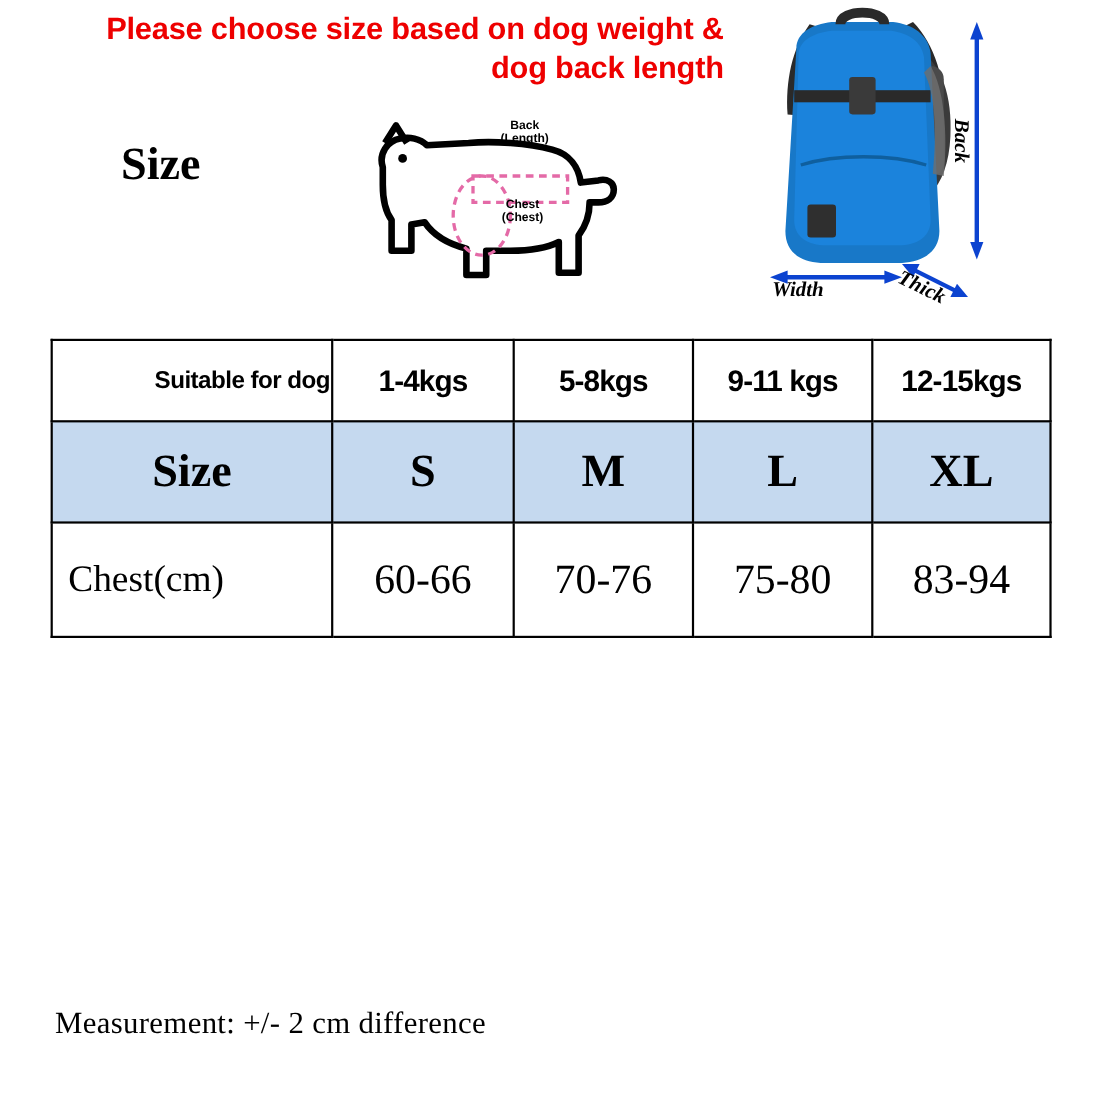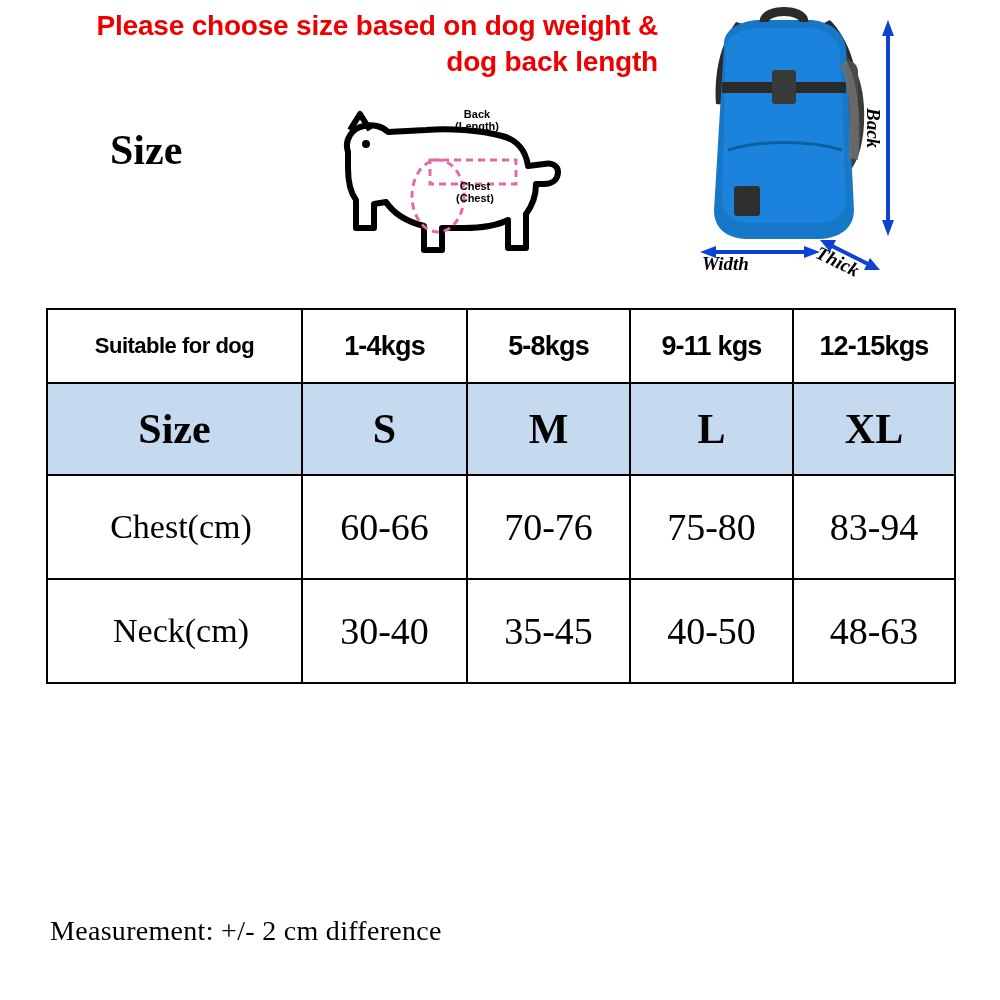--- a/index.html
+++ b/index.html
@@ -109,37 +109,38 @@
   .size-table tr.row-weights td {
     height: 70px;
     font-family: "Liberation Sans", sans-serif;
     font-weight: bold;
     font-size: 27px;
     letter-spacing: -0.8px;
   }
   .size-table tr.row-weights td.first {
     font-size: 22px;
     letter-spacing: -0.5px;
+    text-align: right;
   }
   .size-table tr.row-size td {
     height: 88px;
     background: #c5d9ef;
     font-family: "Liberation Serif", serif;
     font-weight: bold;
     font-size: 42px;
   }
   .size-table tr.row-data td {
     height: 100px;
     font-family: "Liberation Serif", serif;
     font-size: 38px;
   }
   .size-table tr.row-data td.first {
     font-size: 34px;
     padding-left: 14px;
-    text-align: center;
+    text-align: left;
   }
 
   
   .measurement {
     position: absolute;
     left: 50px;
     top: 915px;
     font-family: "Liberation Serif", serif;
     font-size: 28px;
     color: #000;
@@ -243,23 +244,16 @@
       <td>L</td>
       <td>XL</td>
     </tr>
     <tr class="row-data">
       <td class="first">Chest(cm)</td>
       <td>60-66</td>
       <td>70-76</td>
       <td>75-80</td>
       <td>83-94</td>
     </tr>
-    <tr class="row-data">
-      <td class="first">Neck(cm)</td>
-      <td>30-40</td>
-      <td>35-45</td>
-      <td>40-50</td>
-      <td>48-63</td>
-    </tr>
   </tbody>
 </table>
 
 <div class="measurement">Measurement:  +/- 2 cm difference</div>
 
 </body></html>

